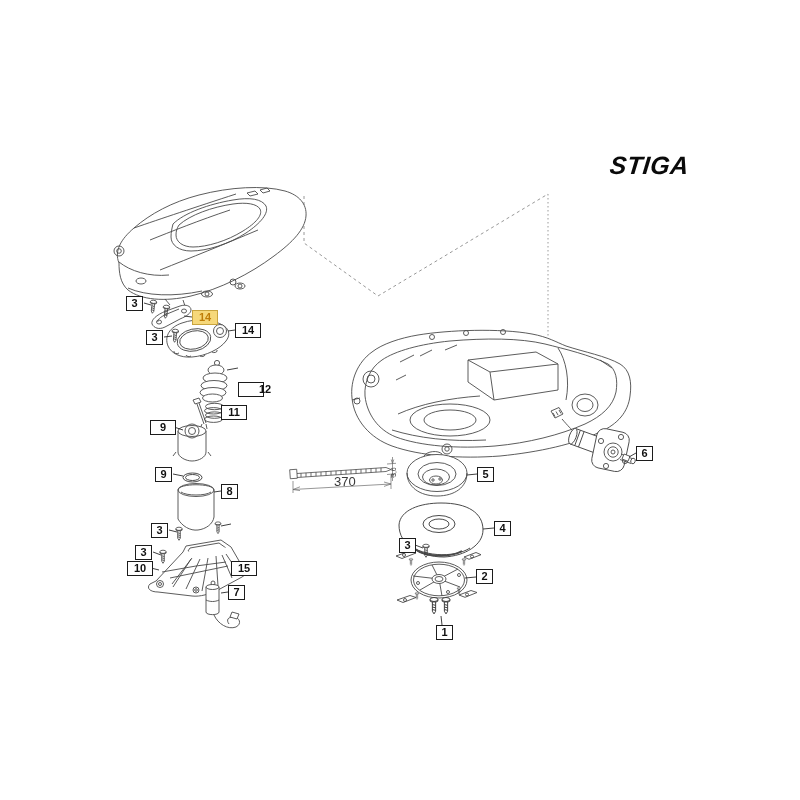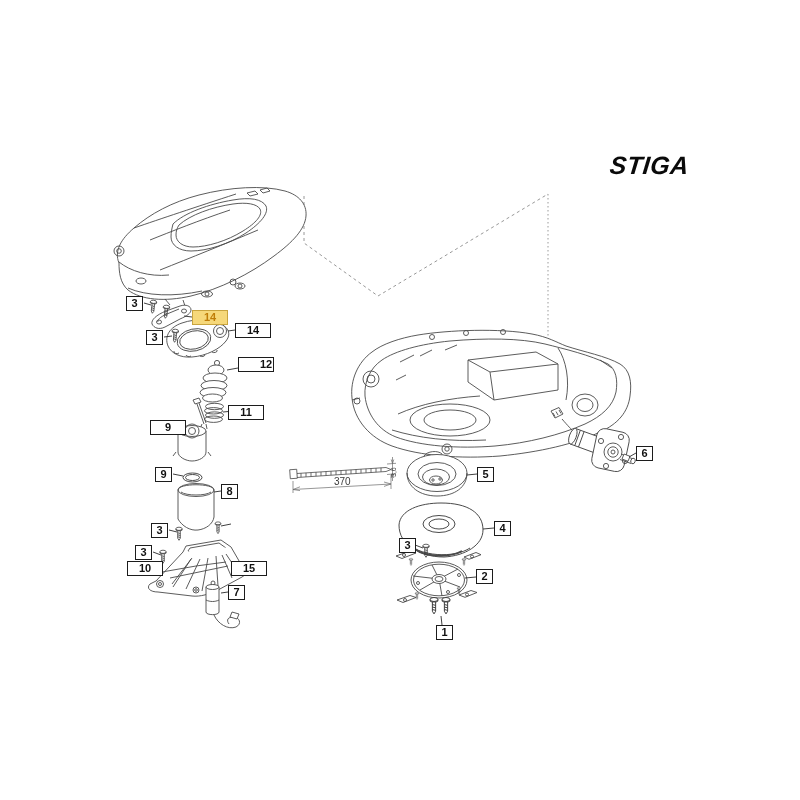--- a/index.html
+++ b/index.html
@@ -6,27 +6,27 @@
   body{font-family:"Liberation Sans",sans-serif;position:relative;}
   .stage{position:absolute;inset:0;}
   svg.art{position:absolute;left:0;top:0;}
   .callout{
     position:absolute;box-sizing:border-box;height:15px;
     border:1.2px solid #1c1c1c;background:#ffffff;color:#111;
     font-size:11px;font-weight:bold;line-height:12px;text-align:center;
     cursor:pointer;user-select:none;
   }
   .callout.w1{width:17px;}
-  .callout.w2{width:36px;}
+  .callout.w2{width:26px;}
   .callout.hl{
     background:var(--hl-bg,#f6d87a);
     color:var(--hl-text,#bf7d08);
     border-color:var(--hl-border,#c9a43e);
   }
-  .dim{position:absolute;color:#3a3a3a;font-size:10px;line-height:8px;}
+  .dim{position:absolute;color:#3a3a3a;font-size:13px;line-height:8px;}
   .dim.rot{font-size:7px;transform:rotate(-90deg);transform-origin:0 0;}
   .logo{
     position:absolute;left:610px;top:151px;
     font-weight:900;font-style:italic;font-size:25px;letter-spacing:0.5px;
     color:#0a0a0a;transform:skewX(-6deg);
   }
 </style>
 </head>
 <body>
 
@@ -281,22 +281,22 @@
     <path d="M441,616 L442,625"></path>
   </g>
 </svg>
 
 <div class="logo">STIGA</div>
 
 <div class="callout w1" style="left:126px;top:296px;">3</div>
 <div class="callout w2 hl" style="left:192px;top:310px;">14</div>
 <div class="callout w1" style="left:146px;top:330px;">3</div>
 <div class="callout w2" style="left:235px;top:323px;">14</div>
-<div class="callout w2" style="left:238px;top:357px;padding-left:20px;">12</div>
-<div class="callout w2" style="left:228px;top:405px;">11</div>
+<div class="callout w2" style="left:238px;top:382px;padding-left:20px;">12</div>
+<div class="callout w2" style="left:221px;top:405px;">11</div>
 <div class="callout w2" style="left:150px;top:420px;">9</div>
 <div class="callout w1" style="left:155px;top:467px;">9</div>
 <div class="callout w1" style="left:221px;top:484px;">8</div>
 <div class="callout w2" style="left:231px;top:516px;margin-top:45px;">15</div>
 <div class="callout w1" style="left:151px;top:523px;">3</div>
 <div class="callout w1" style="left:135px;top:545px;">3</div>
 <div class="callout w2" style="left:127px;top:561px;">10</div>
 <div class="callout w1" style="left:228px;top:585px;">7</div>
 <div class="callout w1" style="left:636px;top:446px;">6</div>
 <div class="callout w1" style="left:477px;top:467px;">5</div>

